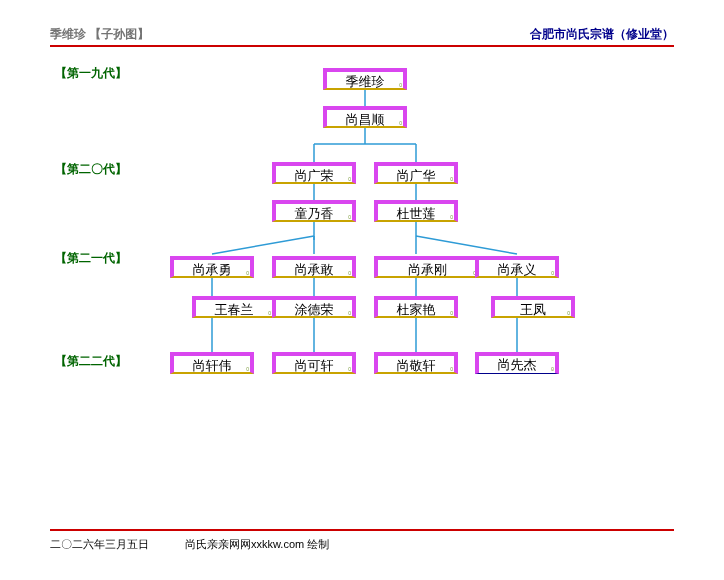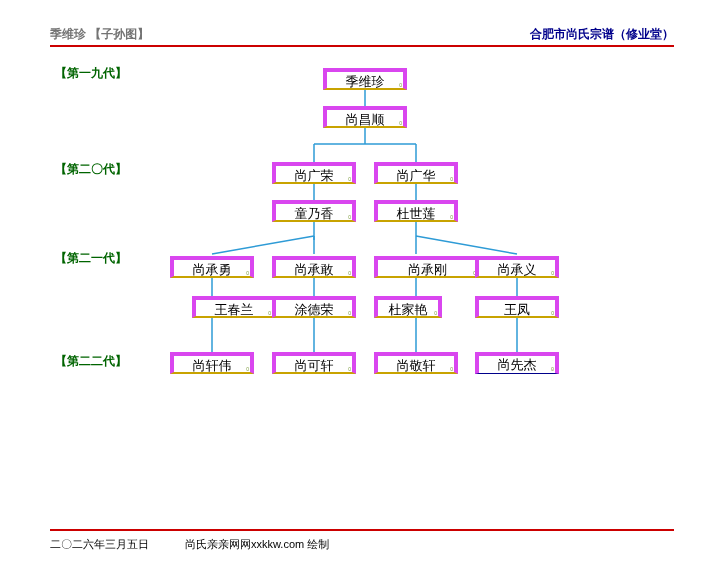--- a/index.html
+++ b/index.html
@@ -231,25 +231,25 @@
   </div>
 
   <div class="node underline-gold" style="left:170px; top:296px; width:84px;margin-left:22px;">
     <span class="name">王春兰</span>
     <span class="corner">0</span>
   </div>
   <div class="node underline-gold" style="left:272px; top:296px; width:84px;">
     <span class="name">涂德荣</span>
     <span class="corner">0</span>
   </div>
-  <div class="node underline-gold" style="left:374px; top:296px; width:68px;">
+  <div class="node underline-gold" style="left:374px; top:296px; width:84px;">
     <span class="name">杜家艳</span>
     <span class="corner">0</span>
   </div>
-  <div class="node underline-gold" style="left:475px; top:296px; width:84px;">
+  <div class="node underline-gold" style="left:491px; top:296px; width:84px;">
     <span class="name">王凤</span>
     <span class="corner">0</span>
   </div>
 
   <div class="node underline-gold" style="left:170px; top:352px; width:84px;">
     <span class="name">尚轩伟</span>
     <span class="corner">0</span>
   </div>
   <div class="node underline-gold" style="left:272px; top:352px; width:84px;">
     <span class="name">尚可轩</span>

